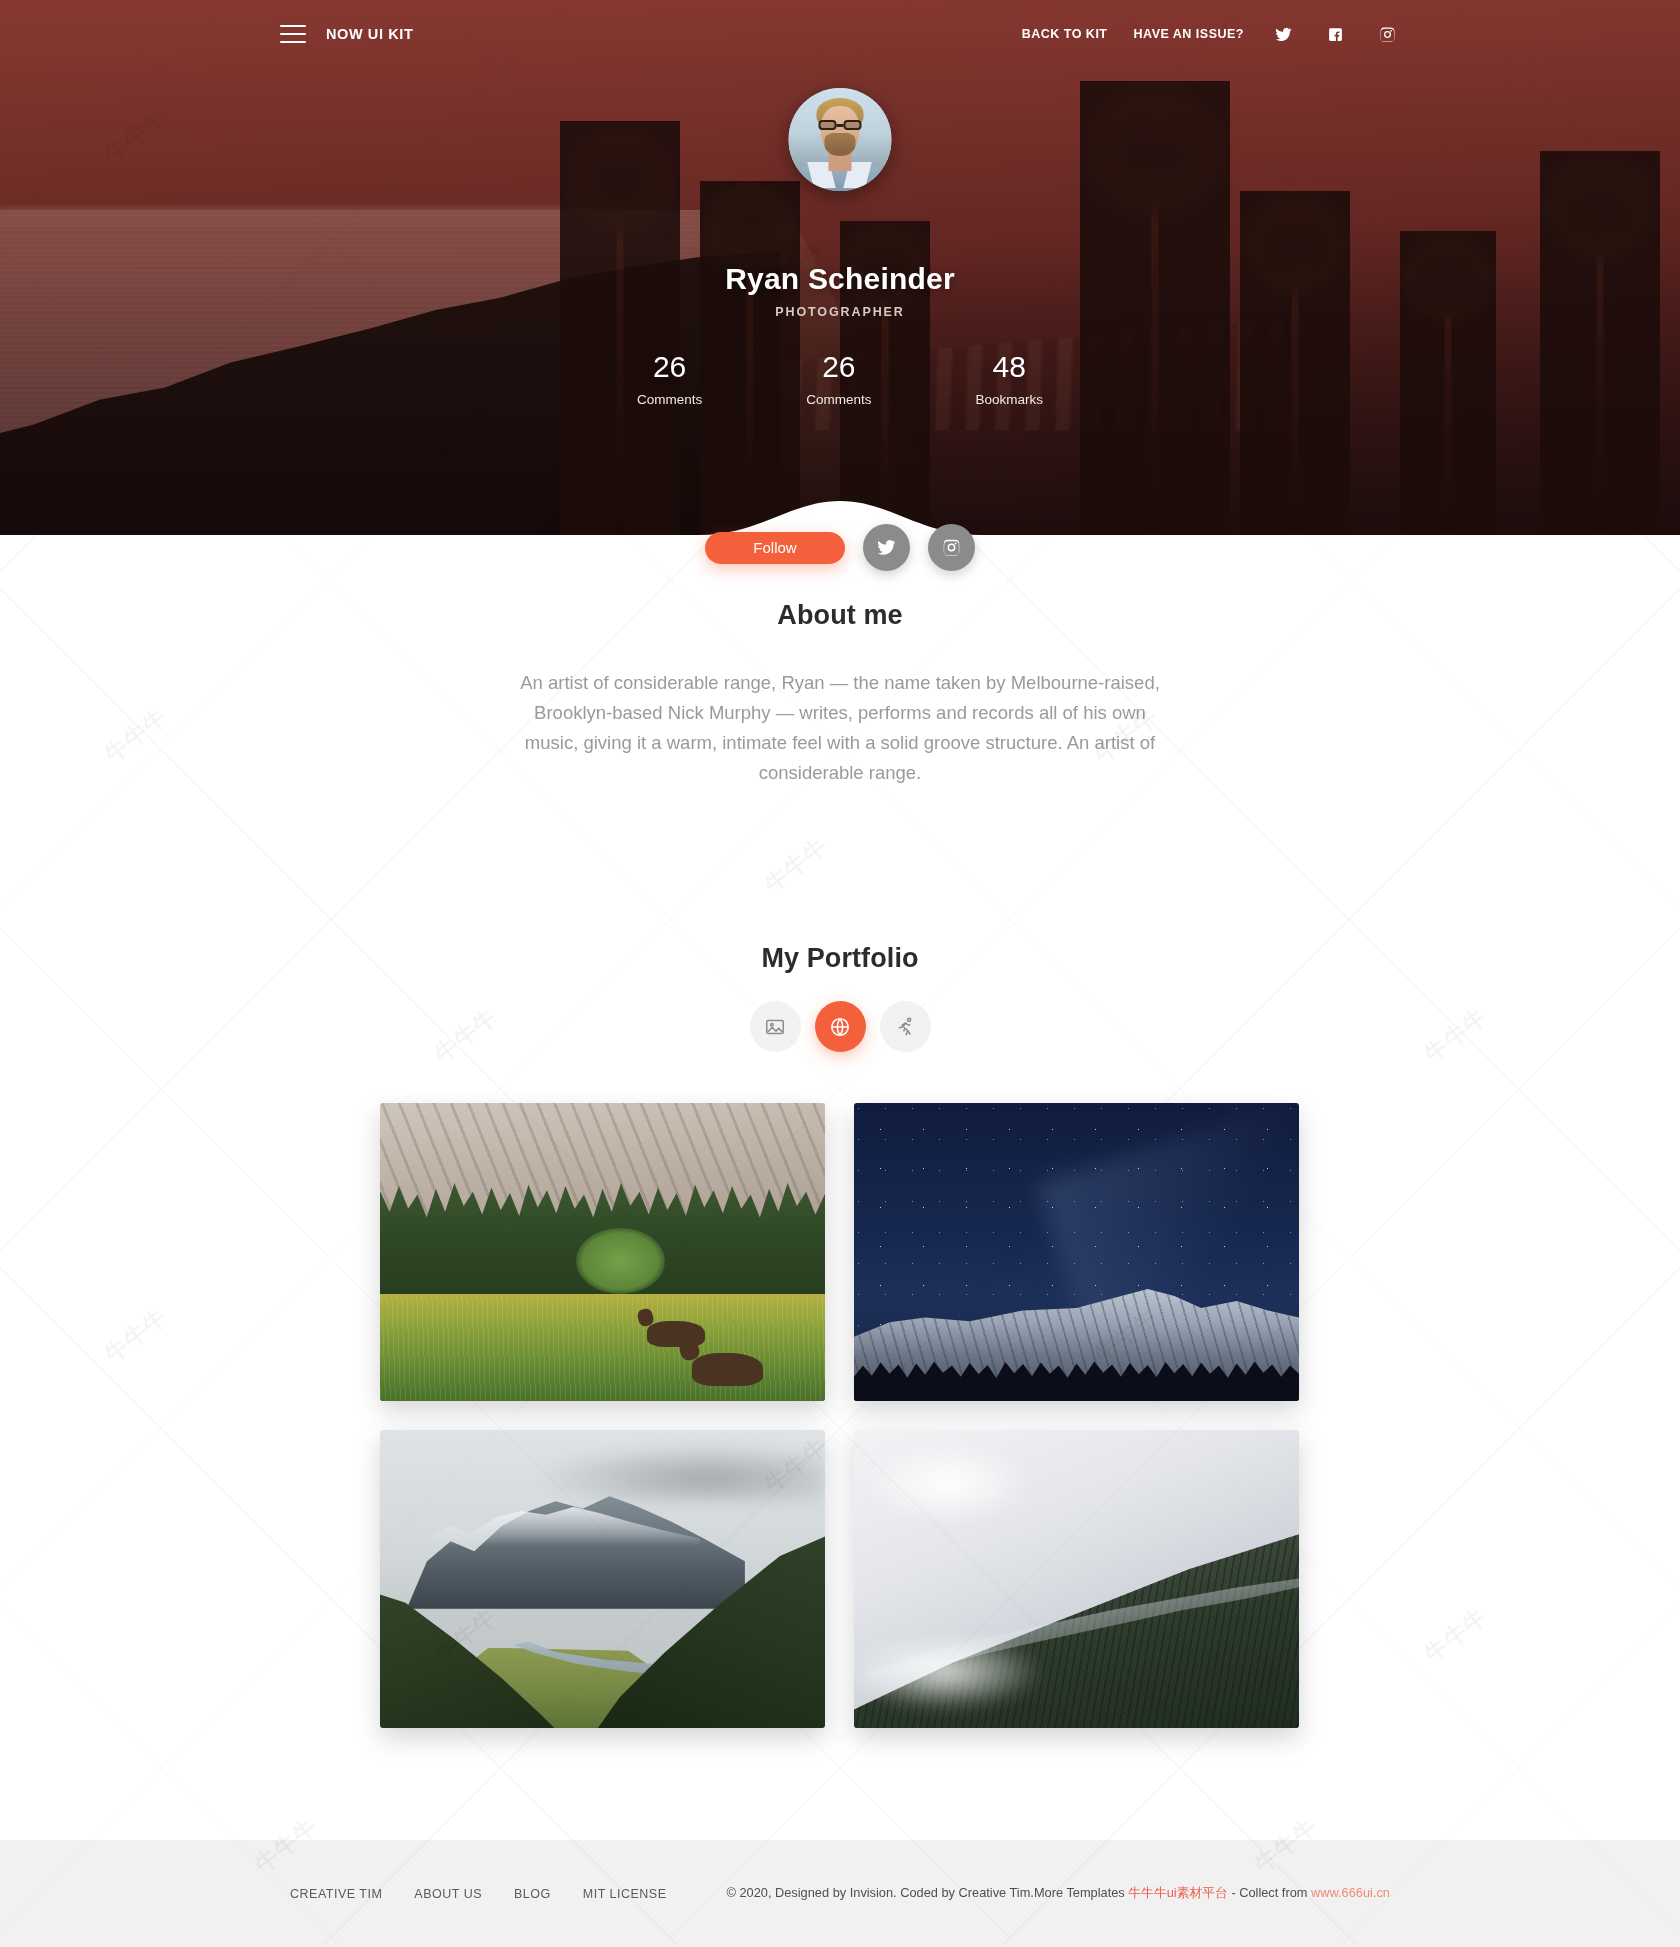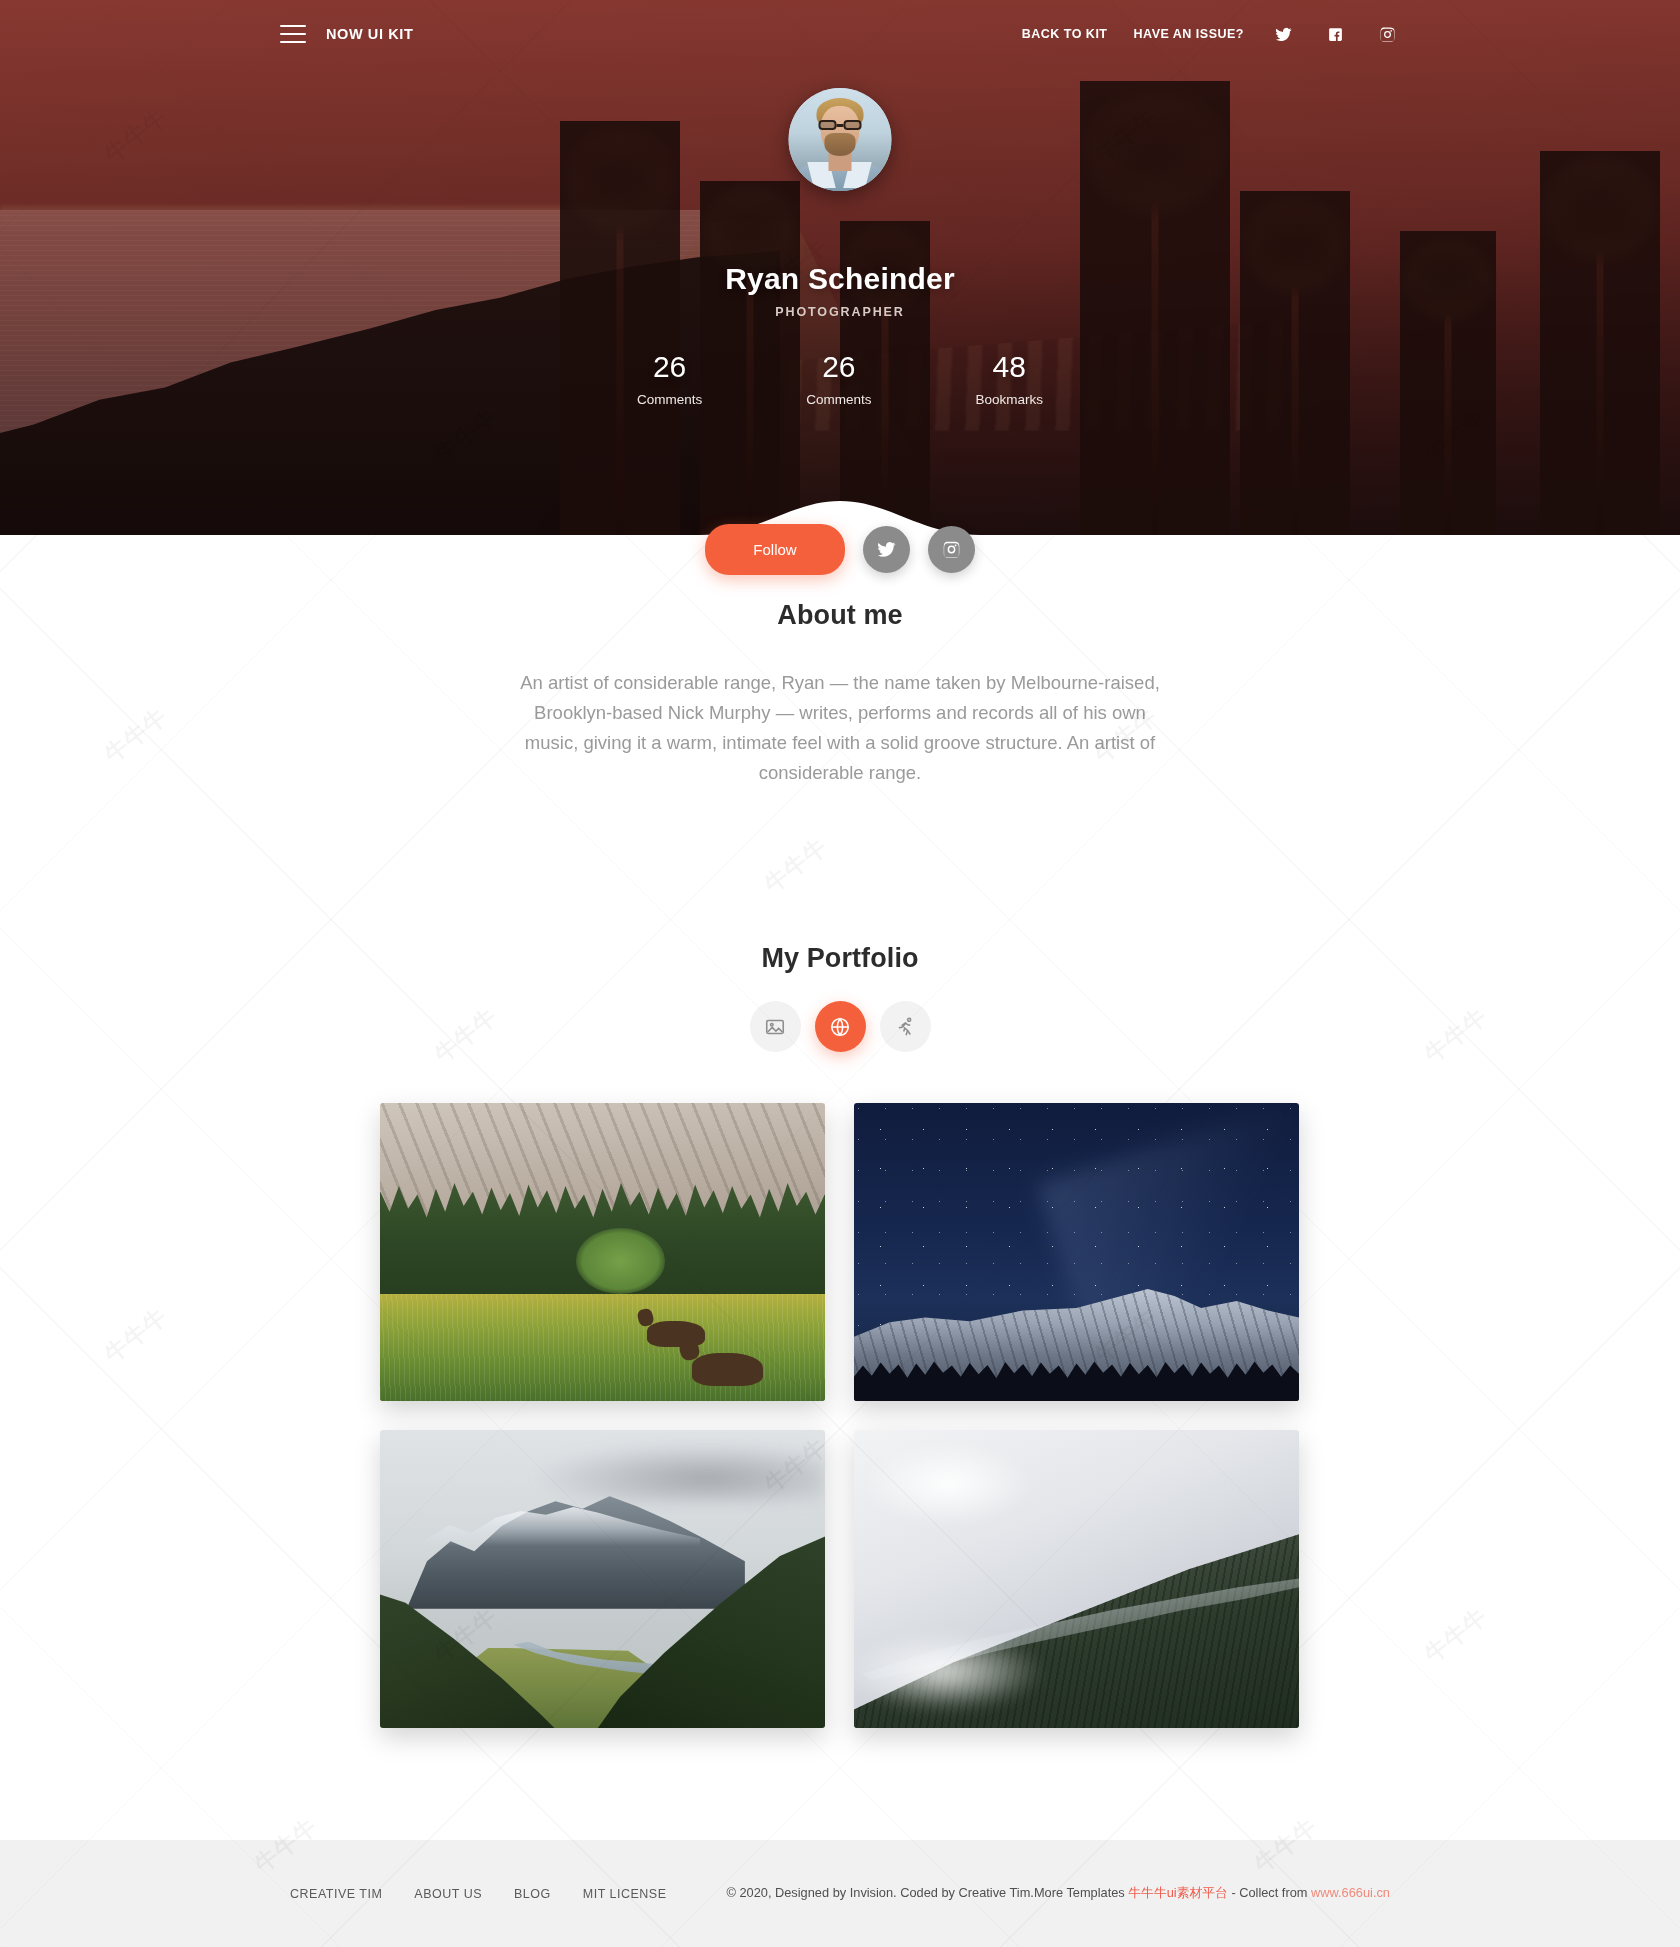--- a/index.html
+++ b/index.html
@@ -341,21 +341,21 @@
     position: absolute;
     left: 0; right: 0;
     top: 524px;
     display: flex;
     justify-content: center;
     align-items: center;
     gap: 18px;
     z-index: 7;
   }
   .btn-follow {
-    width: 140px; height: 51px;
+    width: 140px; height: 32px;
     border: none;
     border-radius: 24px;
     background: #f4603b;
     color: #ffffff;
     font-size: 15px;
     font-family: "Liberation Sans", sans-serif;
     cursor: pointer;
     box-shadow: 0 5px 16px rgba(244,96,59,0.36);
   }
   .btn-round {

